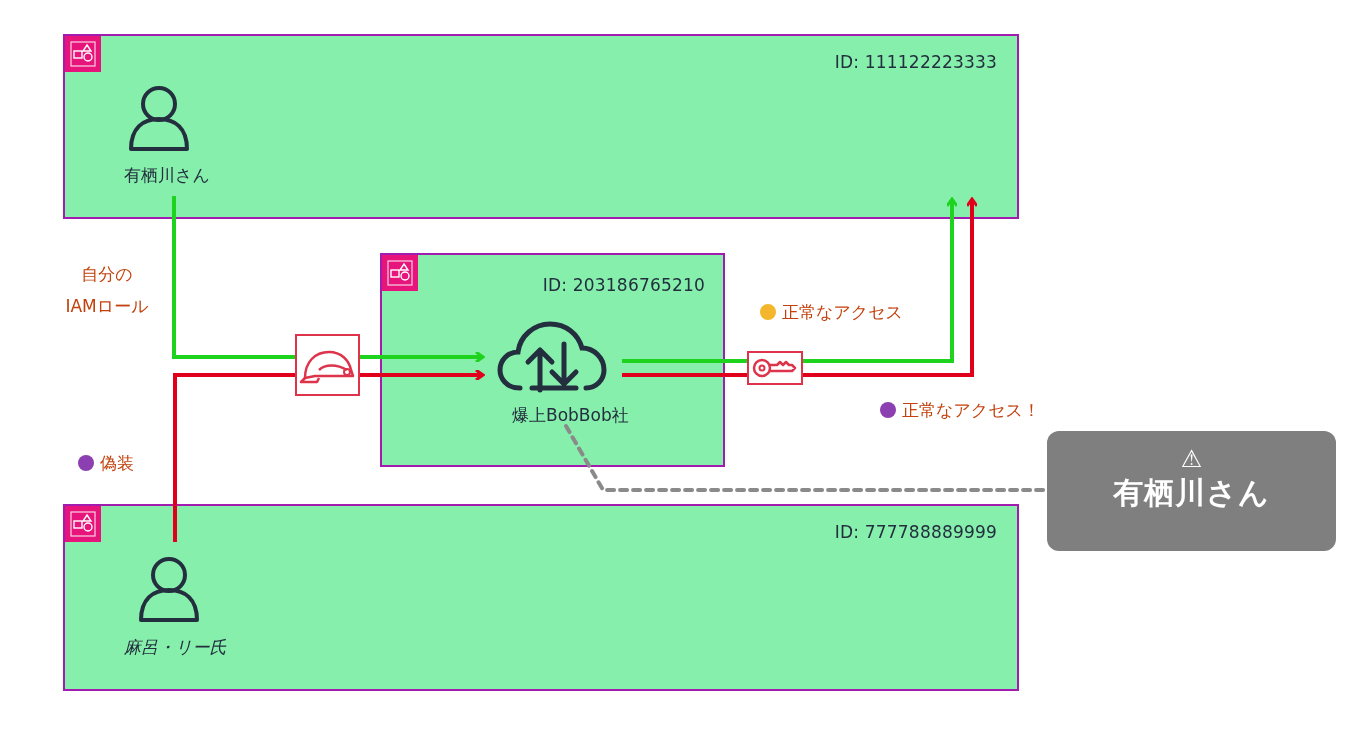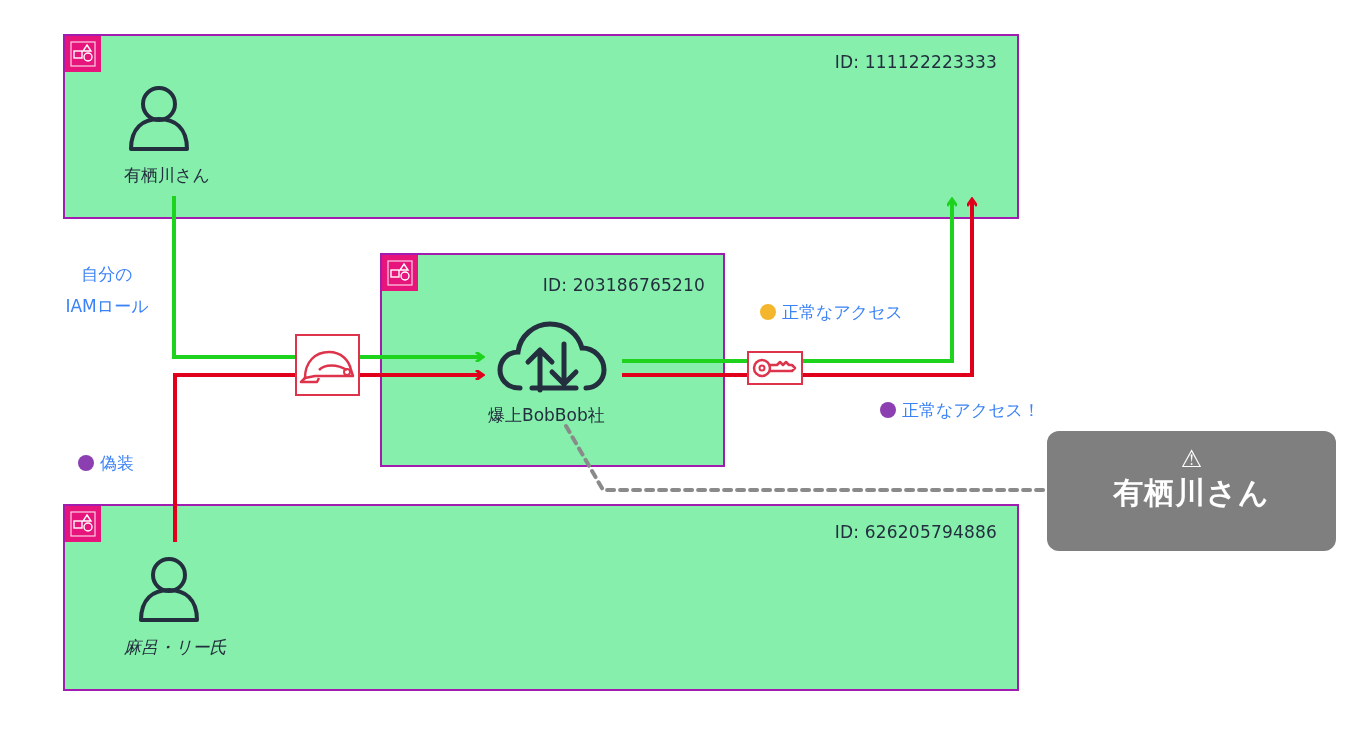--- a/index.html
+++ b/index.html
@@ -3,21 +3,21 @@
 <meta charset="utf-8">
 <style>
   html, body { margin:0; padding:0; background:#ffffff; }
   body { width:1360px; height:741px; position:relative; overflow:hidden;
          font-family:"DejaVu Sans", "Liberation Sans", sans-serif; color:#232f3e; }
   .account { position:absolute; border:2px solid #a21caf; box-sizing:border-box; background:#86efac; }
   .badge { position:absolute; left:0; top:0; width:36px; height:36px; background:#e7157b; }
   .badge svg { display:block; }
   .acct-id { position:absolute; font-size:17px; letter-spacing:0.2px; color:#232f3e; white-space:nowrap; }
   .label { position:absolute; font-size:17px; white-space:nowrap; color:#232f3e; }
-  .note { position:absolute; font-size:17px; white-space:nowrap; color:#3b82f6; font-weight:500; }
+  .note { position:absolute; font-size:17px; white-space:nowrap; color:#c2410c; font-weight:500; }
   .emoji { display:inline-block; width:16px; height:16px; border-radius:50%; vertical-align:-2px; margin-right:6px; }
   .callout { position:absolute; left:1047px; top:431px; width:289px; height:120px; background:#7f7f7f;
              border-radius:12px; color:#fff; text-align:center; }
   .callout .warn { font-size:24px; margin-top:14px; line-height:28px; }
   .callout .title { font-size:30px; font-weight:bold; line-height:40px; letter-spacing:1px; }
   svg.overlay { position:absolute; left:0; top:0; pointer-events:none; }
   .iconbox { position:absolute; border:2px solid #dd344c; box-sizing:border-box; background:#fff; }
 </style>
 </head>
 <body>
@@ -53,32 +53,32 @@
   <div class="acct-id" style="right:18px;top:20px;">ID: 203186765210</div>
 </div>
 <div style="position:absolute;left:496px;top:318px;width:112px;height:76px;">
   <svg width="112" height="76" viewBox="0 0 112 76">
     <path d="M24 70 C10 70 4 60 4 52 C4 42 12 34 22 34 C24 18 38 6 54 6 C70 6 82 16 86 30 C98 30 108 40 108 52 C108 62 100 70 90 70" fill="none" stroke="#232f3e" stroke-width="5" stroke-linecap="round"></path>
     <path d="M44 72 L44 32 M32 44 L44 32 L56 44" fill="none" stroke="#232f3e" stroke-width="5" stroke-linecap="round" stroke-linejoin="round"></path>
     <path d="M68 26 L68 66 M56 54 L68 66 L80 54" fill="none" stroke="#232f3e" stroke-width="5" stroke-linecap="round" stroke-linejoin="round"></path>
     <path d="M36 70 L80 70" stroke="#232f3e" stroke-width="5" stroke-linecap="round"></path>
   </svg>
 </div>
-<div class="label" style="left:488px;top:404px;">爆上BobBob社</div>
+<div class="label" style="left:512px;top:404px;">爆上BobBob社</div>
 
 <div class="account" style="left:63px;top:504px;width:956px;height:187px;">
   <div class="badge">
     <svg width="36" height="36" viewBox="0 0 36 36">
       <rect x="6" y="6" width="24" height="24" fill="none" stroke="#fbd3e6" stroke-width="1.2"></rect>
       <rect x="9" y="15" width="8" height="7" fill="none" stroke="#fff" stroke-width="1.4"></rect>
       <path d="M22 9 L26 15 L18 15 Z" fill="none" stroke="#fff" stroke-width="1.4"></path>
       <circle cx="23" cy="21" r="4" fill="none" stroke="#fff" stroke-width="1.4"></circle>
     </svg>
   </div>
-  <div class="acct-id" style="right:20px;top:16px;">ID: 626205794886</div>
+  <div class="acct-id" style="right:20px;top:16px;">ID: 777788889999</div>
 </div>
 <div style="position:absolute;left:137px;top:553px;width:70px;height:70px;">
   <svg width="70" height="70" viewBox="0 0 70 70">
     <circle cx="32" cy="22" r="16" fill="none" stroke="#232f3e" stroke-width="4"></circle>
     <path d="M4 67 C4 46 16 37 32 37 C48 37 60 46 60 67 Z" fill="none" stroke="#232f3e" stroke-width="4" stroke-linejoin="round"></path>
   </svg>
 </div>
 <div class="label" style="left:124px;top:636px;font-style:italic;">麻呂・リー氏</div>
 
 <svg class="overlay" width="1360" height="741">

